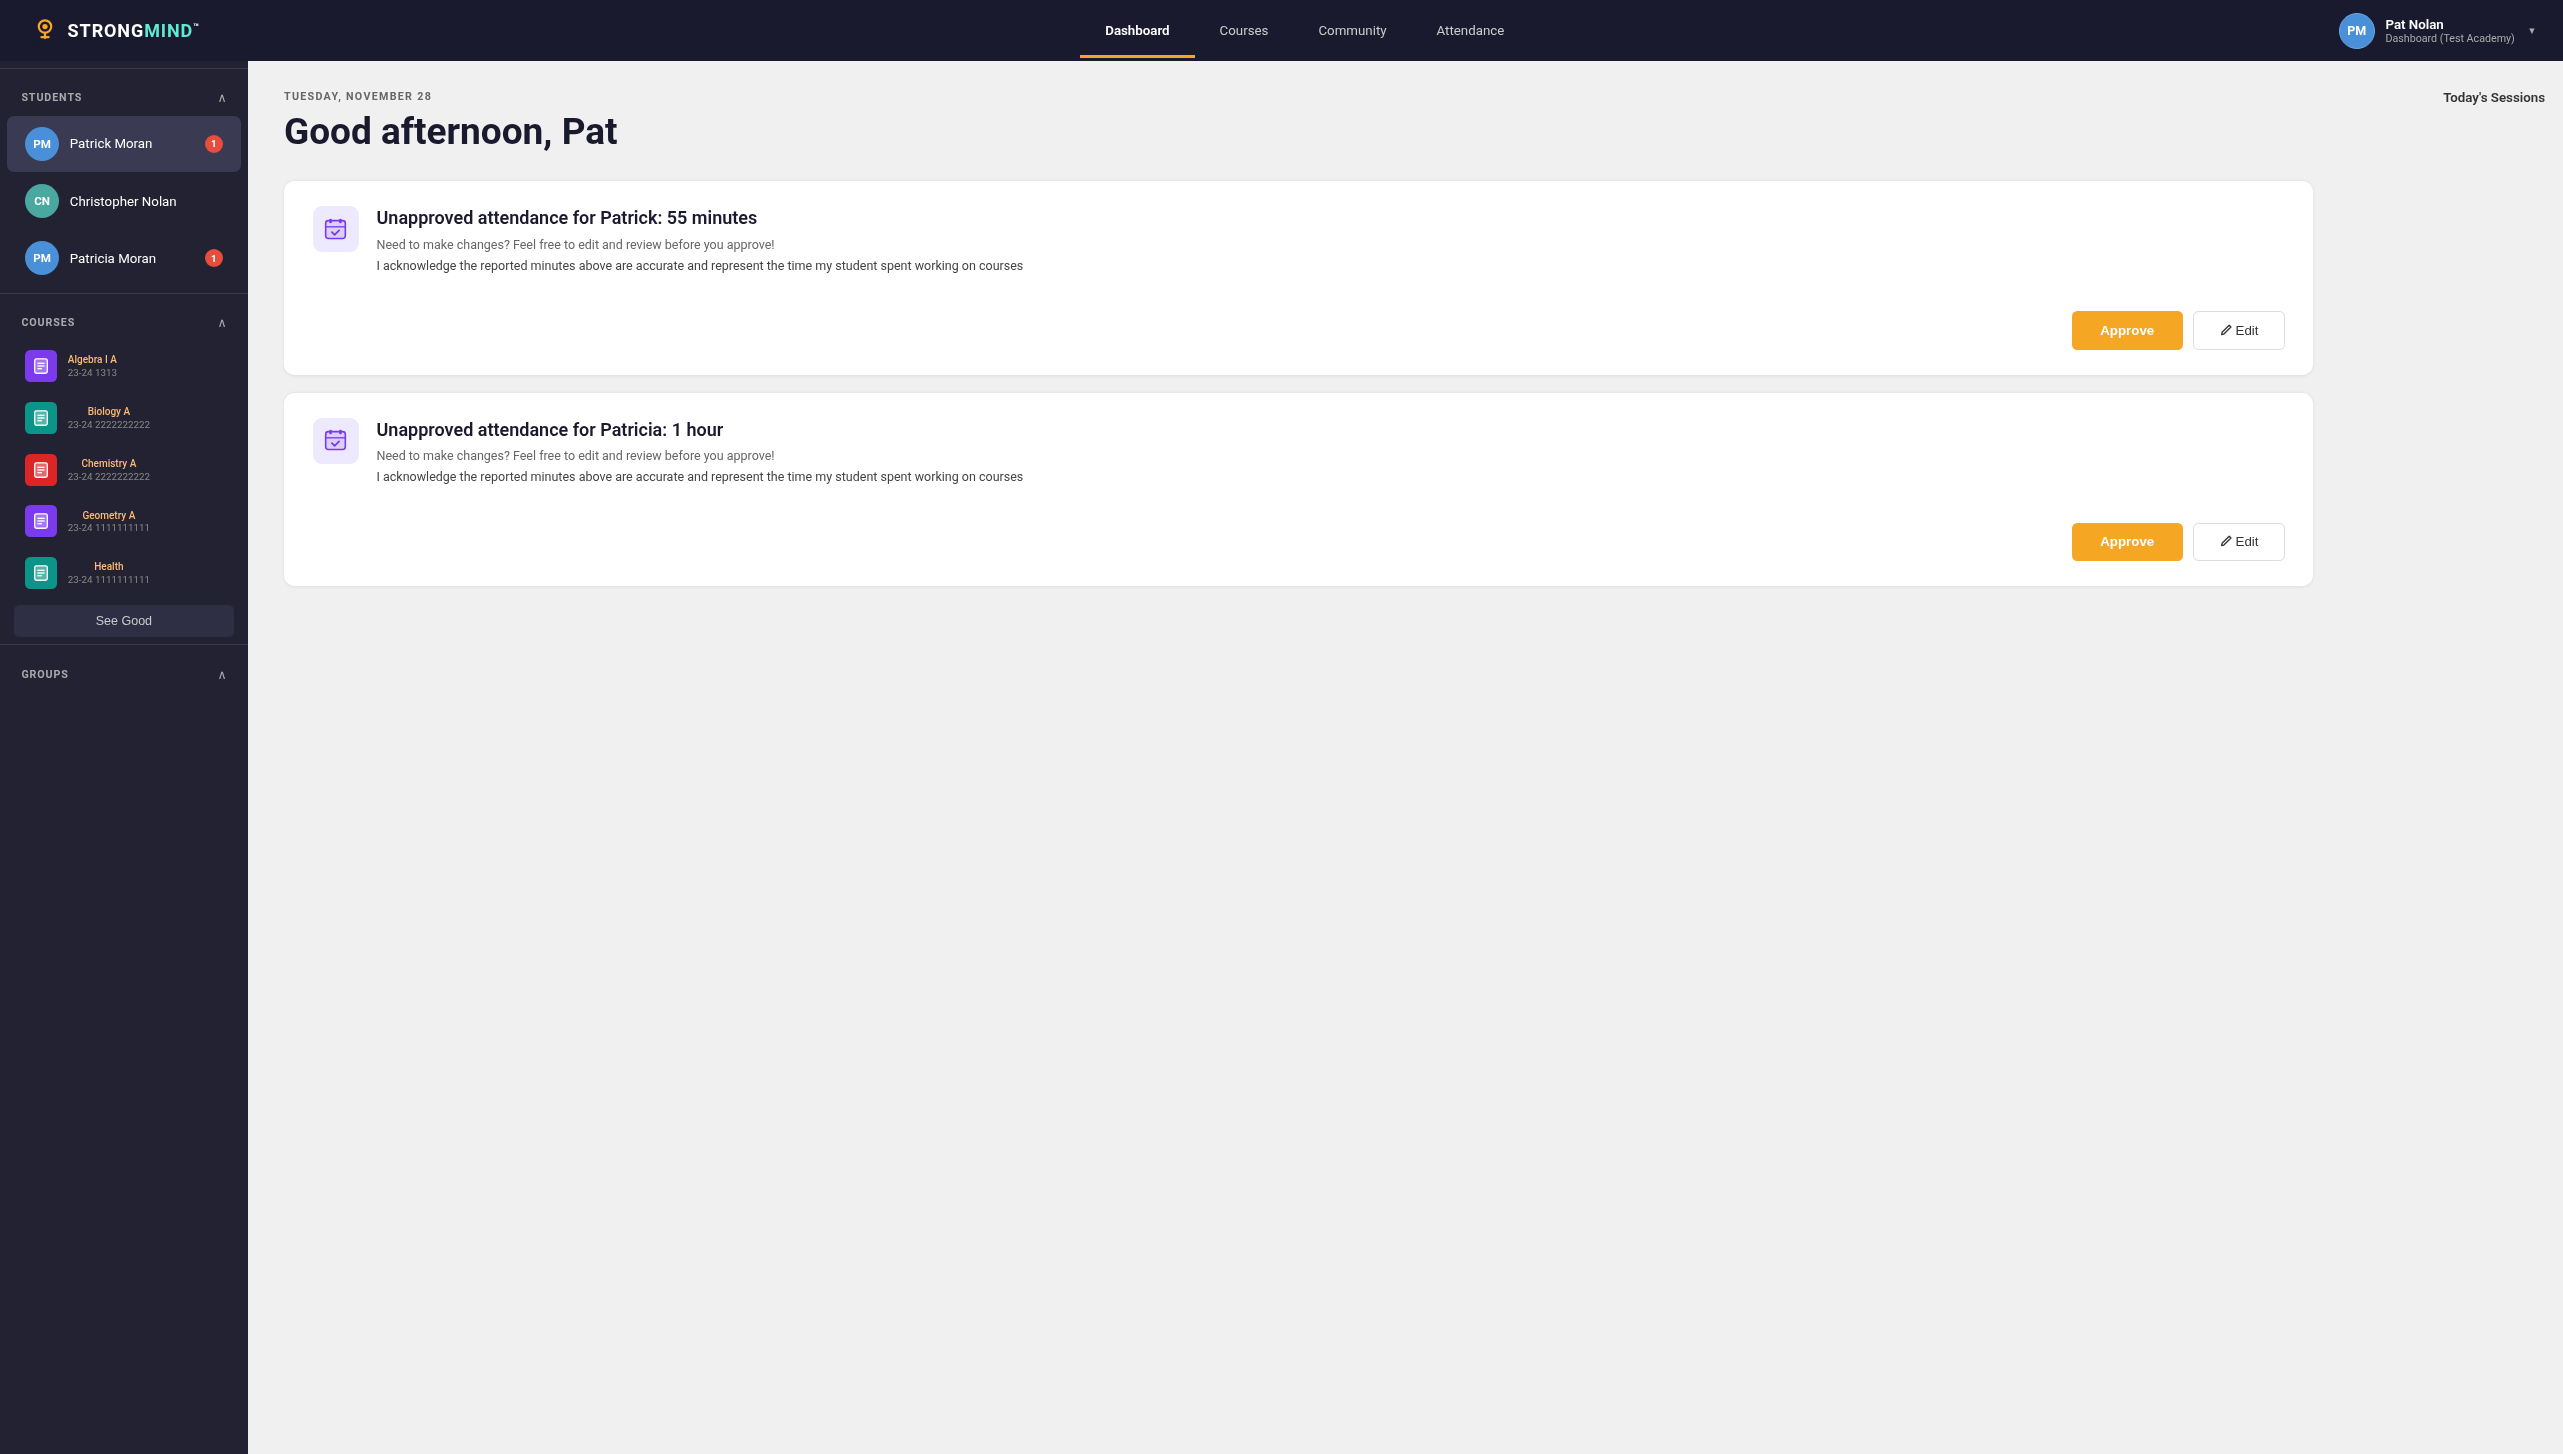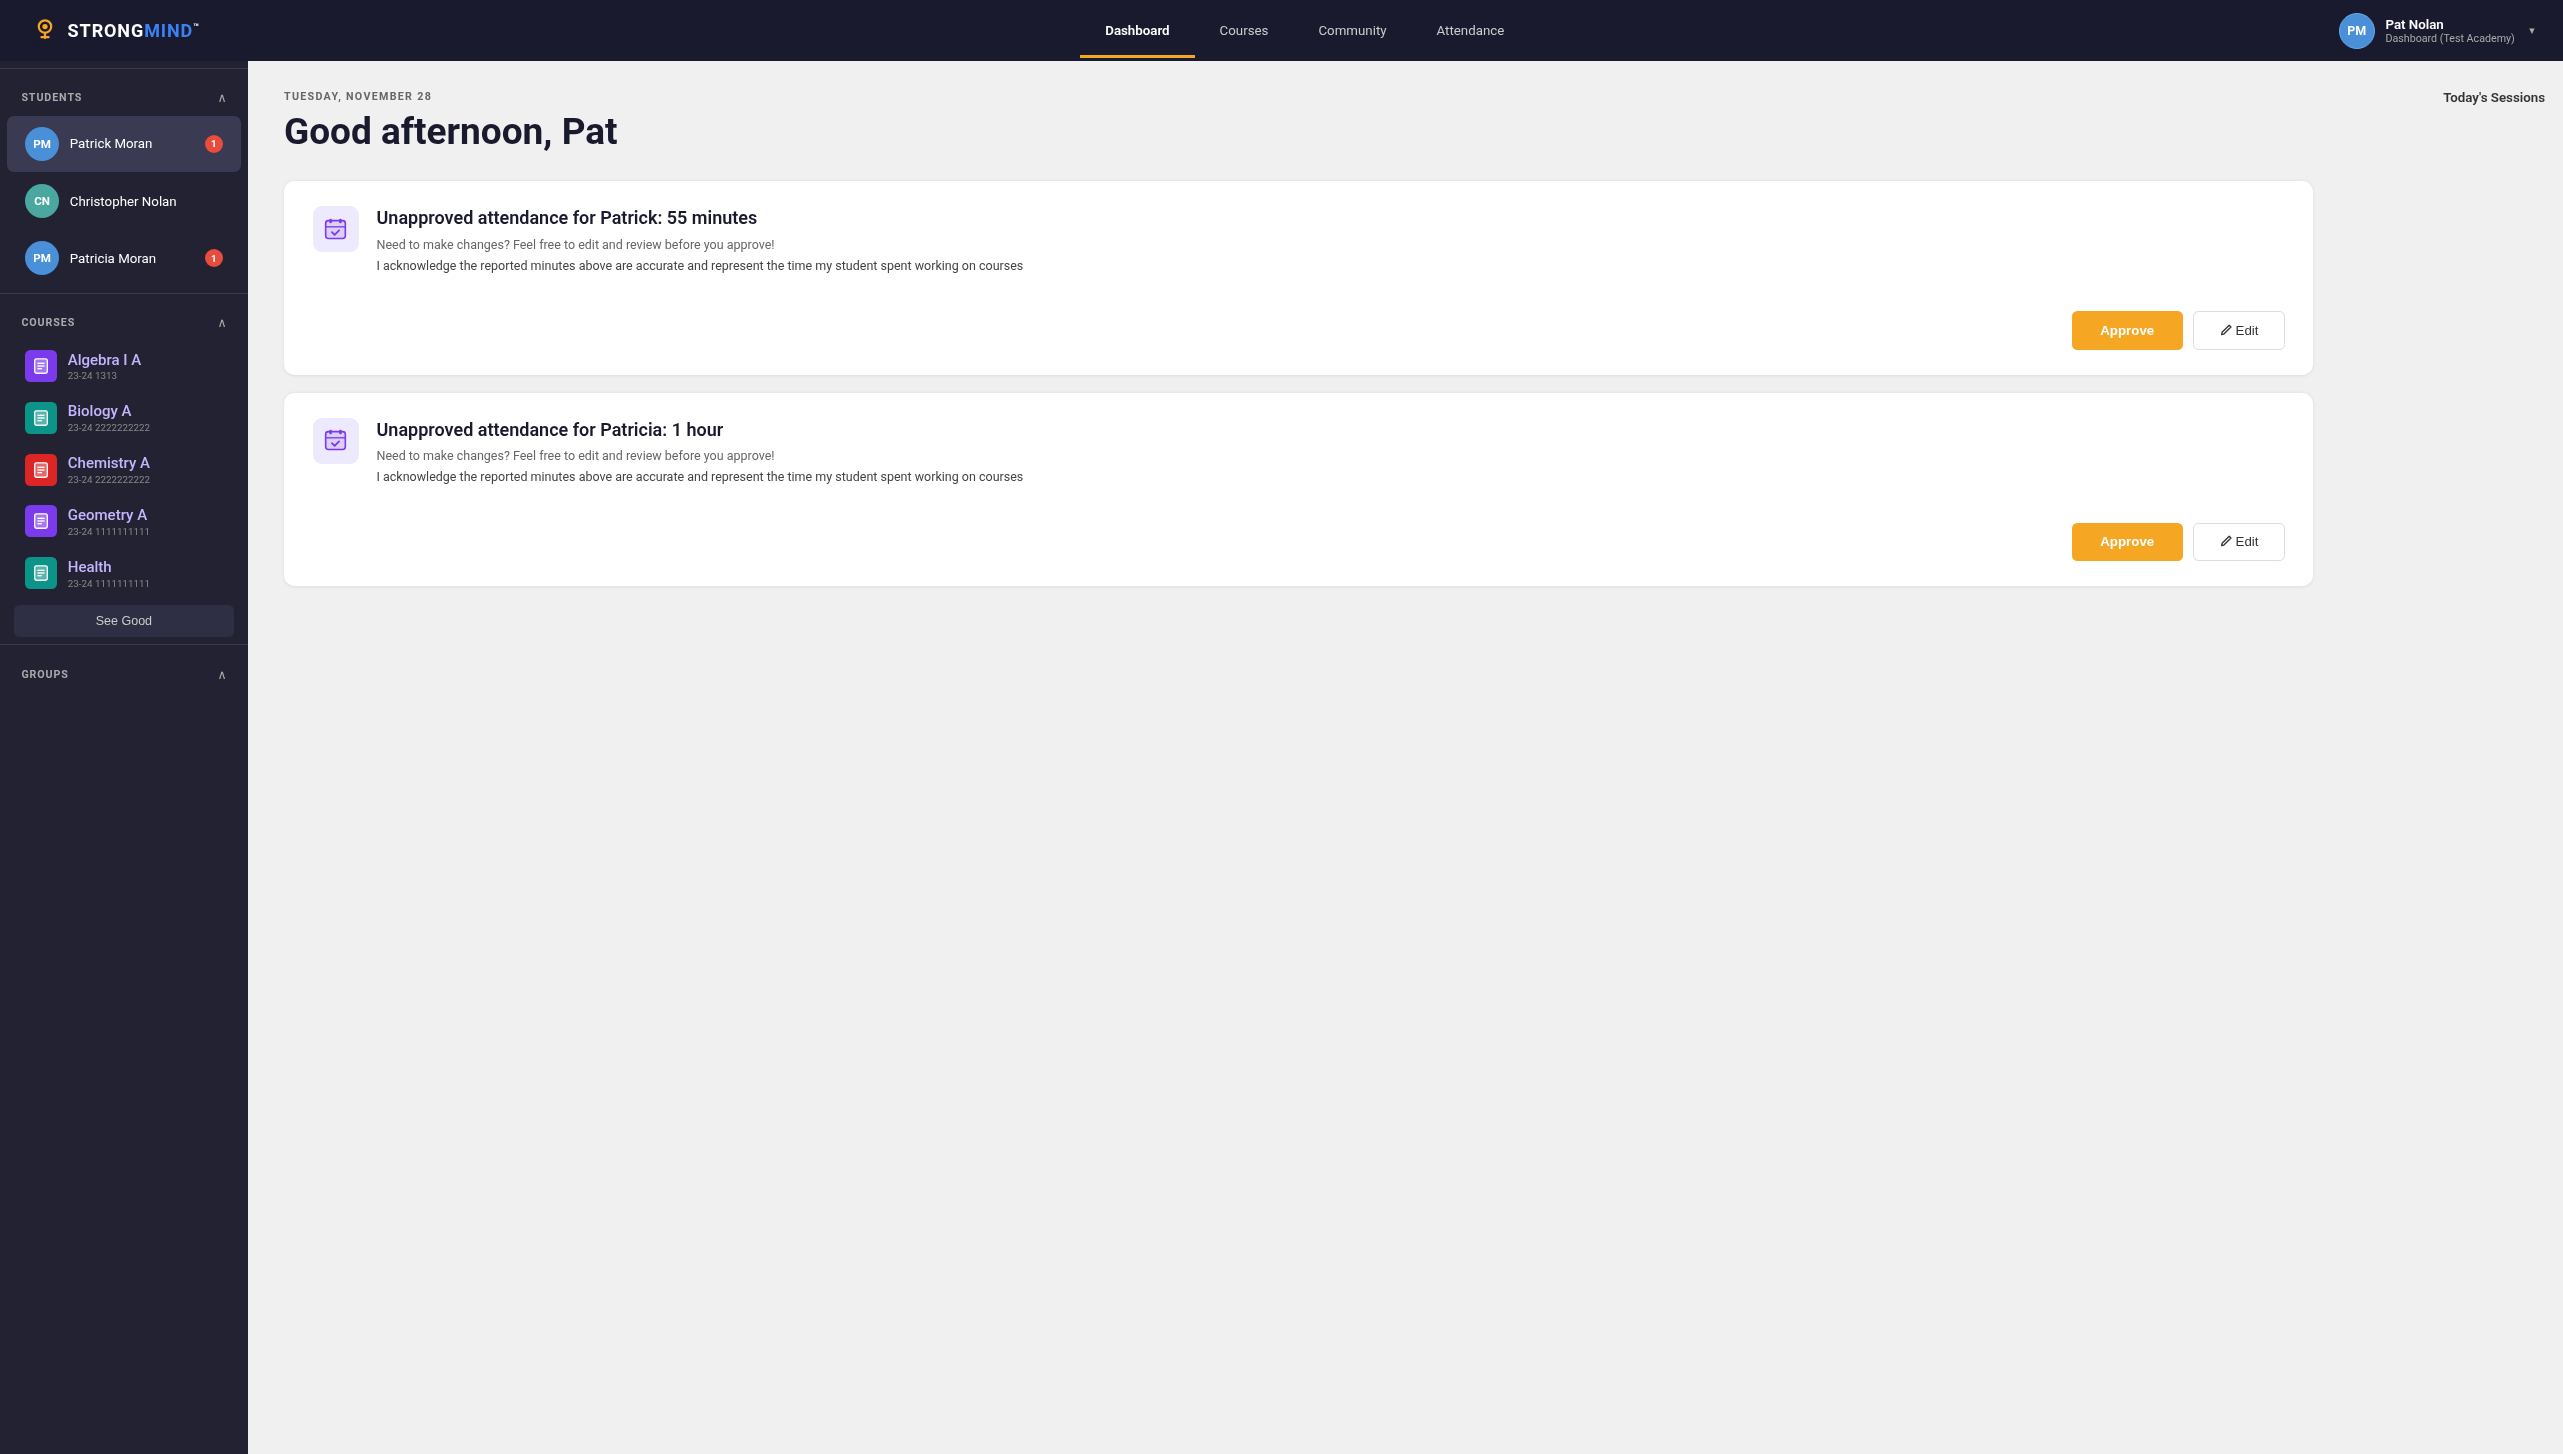--- a/index.html
+++ b/index.html
@@ -171,21 +171,21 @@
       align-items: center;
       justify-content: center;
       margin-right: 10.7px;
       flex-shrink: 0;
       font-size: 14.2px;
     }
     .icon-purple { background: #7c3aed; }
     .icon-teal { background: #0d9488; }
     .icon-red { background: #dc2626; }
     .course-info { display: flex; flex-direction: column; }
-    .course-name { font-size: 15px; color: #c4b5fd; font-weight: 500; }
+    .course-name { font-size: 10px; color: #fdba74; font-weight: 500; text-align: center; }
     .course-code { font-size: 9.8px; color: #888; margin-top: 1.8px; }
 
     .see-more-btn {
       display: block;
       width: calc(100% - 28.5px);
       margin: 7.1px 14.2px;
       padding: 9px;
       background: #2e2e45;
       color: #ccc;
       border: none;
@@ -311,21 +311,21 @@
 <nav class="topnav">
   <div class="logo-area">
     <svg class="logo-icon" viewBox="0 0 36 36" fill="none">
       <circle cx="18" cy="18" r="18" fill="#1a1a2e"></circle>
       <circle cx="18" cy="13" r="7" fill="none" stroke="#f5a623" stroke-width="2.5"></circle>
       <line x1="18" y1="20" x2="18" y2="26" stroke="#f5a623" stroke-width="2.5" stroke-linecap="round"></line>
       <line x1="14" y1="25" x2="22" y2="25" stroke="#f5a623" stroke-width="2.5" stroke-linecap="round"></line>
       <circle cx="18" cy="13" r="3" fill="#f5a623"></circle>
     </svg>
     <span style="font-size:18px;font-weight:700;color:white;letter-spacing:0.9px;">
-      <span style="color:white;">STRONG</span><span style="color:#3b82f6;">MIND</span><sup style="font-size:9px;color:white;">™</sup>
+      <span style="color:white;">STRONG</span><span style="color:#5eead4;">MIND</span><sup style="font-size:9px;color:white;">™</sup>
     </span>
   </div>
 
   <div class="nav-links">
     <a class="nav-link active">Dashboard</a>
     <a class="nav-link">Courses</a>
     <a class="nav-link">Community</a>
     <a class="nav-link">Attendance</a>
   </div>
 

